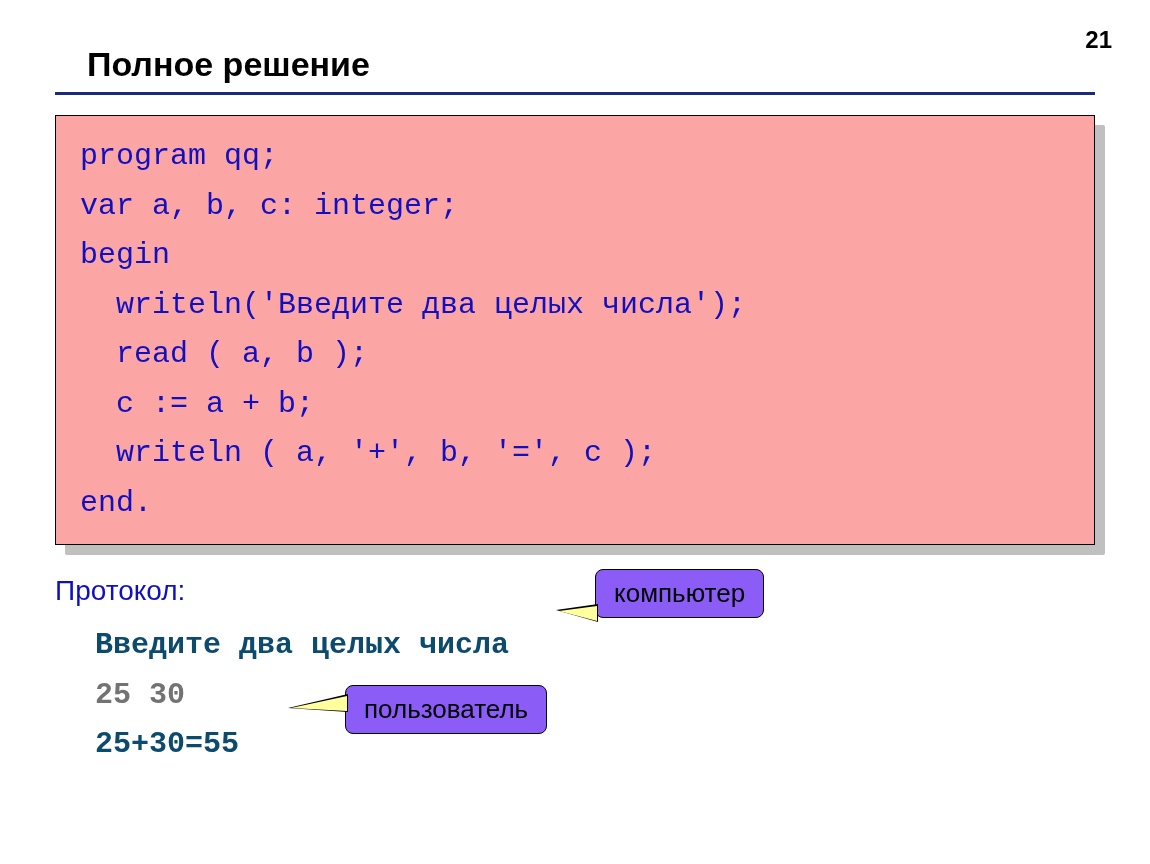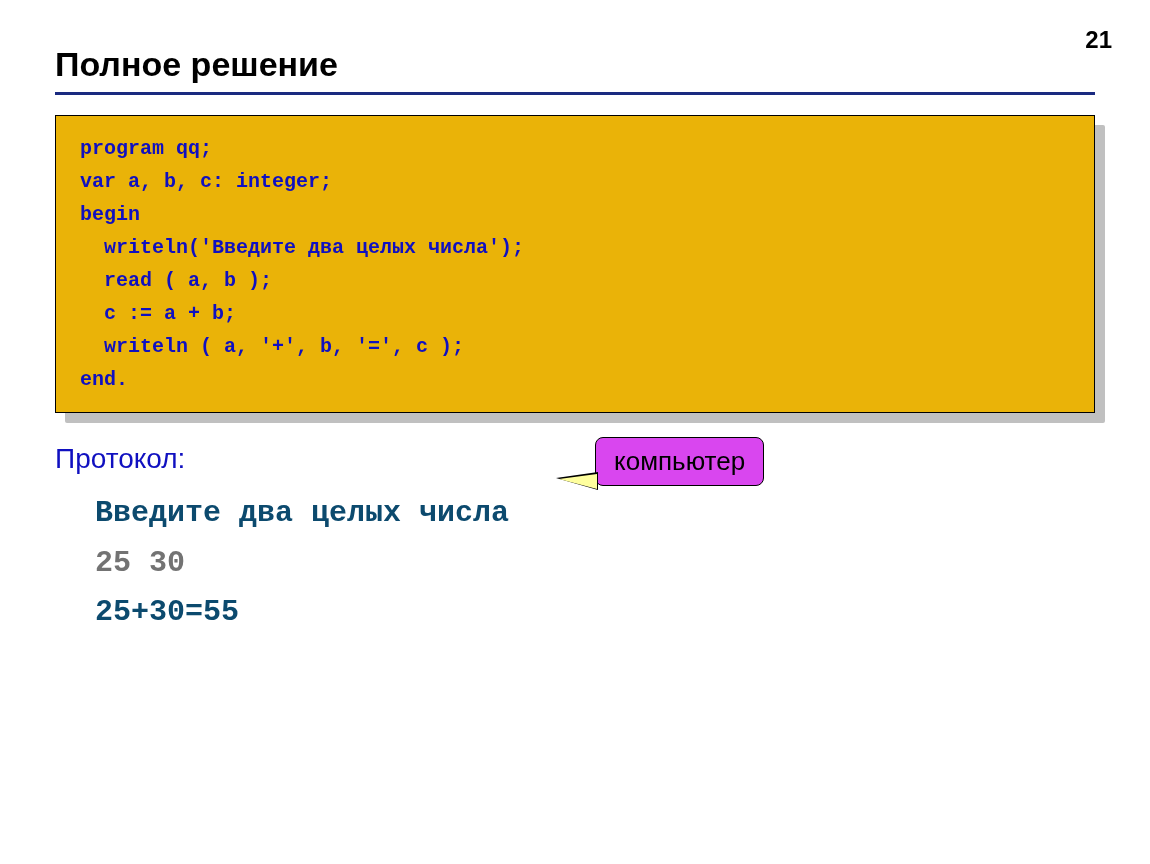--- a/index.html
+++ b/index.html
@@ -22,20 +22,21 @@
       font-size: 24px;
       font-weight: bold;
       color: #000;
     }
     .page-title {
       font-size: 34px;
       font-weight: bold;
       color: #000;
       margin-bottom: 8px;
       margin-top: 25px;
+      margin-left: 32px;
     }
     .title-rule {
       border: none;
       border-bottom: 3px solid #1a2a80;
       margin-bottom: 20px;
     }
     .code-box-wrapper {
       position: relative;
       margin-bottom: 22px;
     }
@@ -43,26 +44,26 @@
       position: absolute;
       top: 10px;
       left: 10px;
       width: 100%;
       height: 100%;
       background: #c0c0c0;
       border-radius: 2px;
     }
     .code-box {
       position: relative;
-      background: #eab308;
+      background: #fca5a5;
       border: 1px solid #000;
       padding: 16px 24px 16px 24px;
       font-family: "Courier New", monospace;
-      font-size: 20px;
-      font-weight: bold;
+      font-size: 30px;
+      font-weight: normal;
       color: #1010c0;
       line-height: 1.65;
       white-space: pre;
     }
     .protocol-section {
       position: relative;
       margin-top: 30px;
     }
     .protocol-label {
       font-size: 28px;
@@ -78,21 +79,21 @@
       margin-left: 40px;
     }
     .pl-black {
       color: #0c4a6e;
     }
     .pl-red {
       color: #737373;
     }
     .callout {
       position: absolute;
-      background: #d946ef;
+      background: #8b5cf6;
       border: 1px solid #000;
       border-radius: 8px;
       padding: 8px 18px;
       font-size: 26px;
       color: #000;
       font-family: Arial, sans-serif;
     }
     .callout-computer {
       top: -6px;
       left: 540px;
@@ -163,13 +164,17 @@
   <div class="protocol-label">Протокол:</div>
   <div class="protocol-line pl-black">Введите два целых числа</div>
   <div class="protocol-line pl-red">25 30</div>
   <div class="protocol-line pl-black">25+30=55</div>
 
   <div class="callout callout-computer">
     <span>компьютер</span>
     <span class="callout-tail tail-computer"></span>
   </div>
 
+  <div class="callout callout-user">
+    <span>пользователь</span>
+    <span class="callout-tail tail-user"></span>
+  </div>
 </div>
 
 </body></html>

